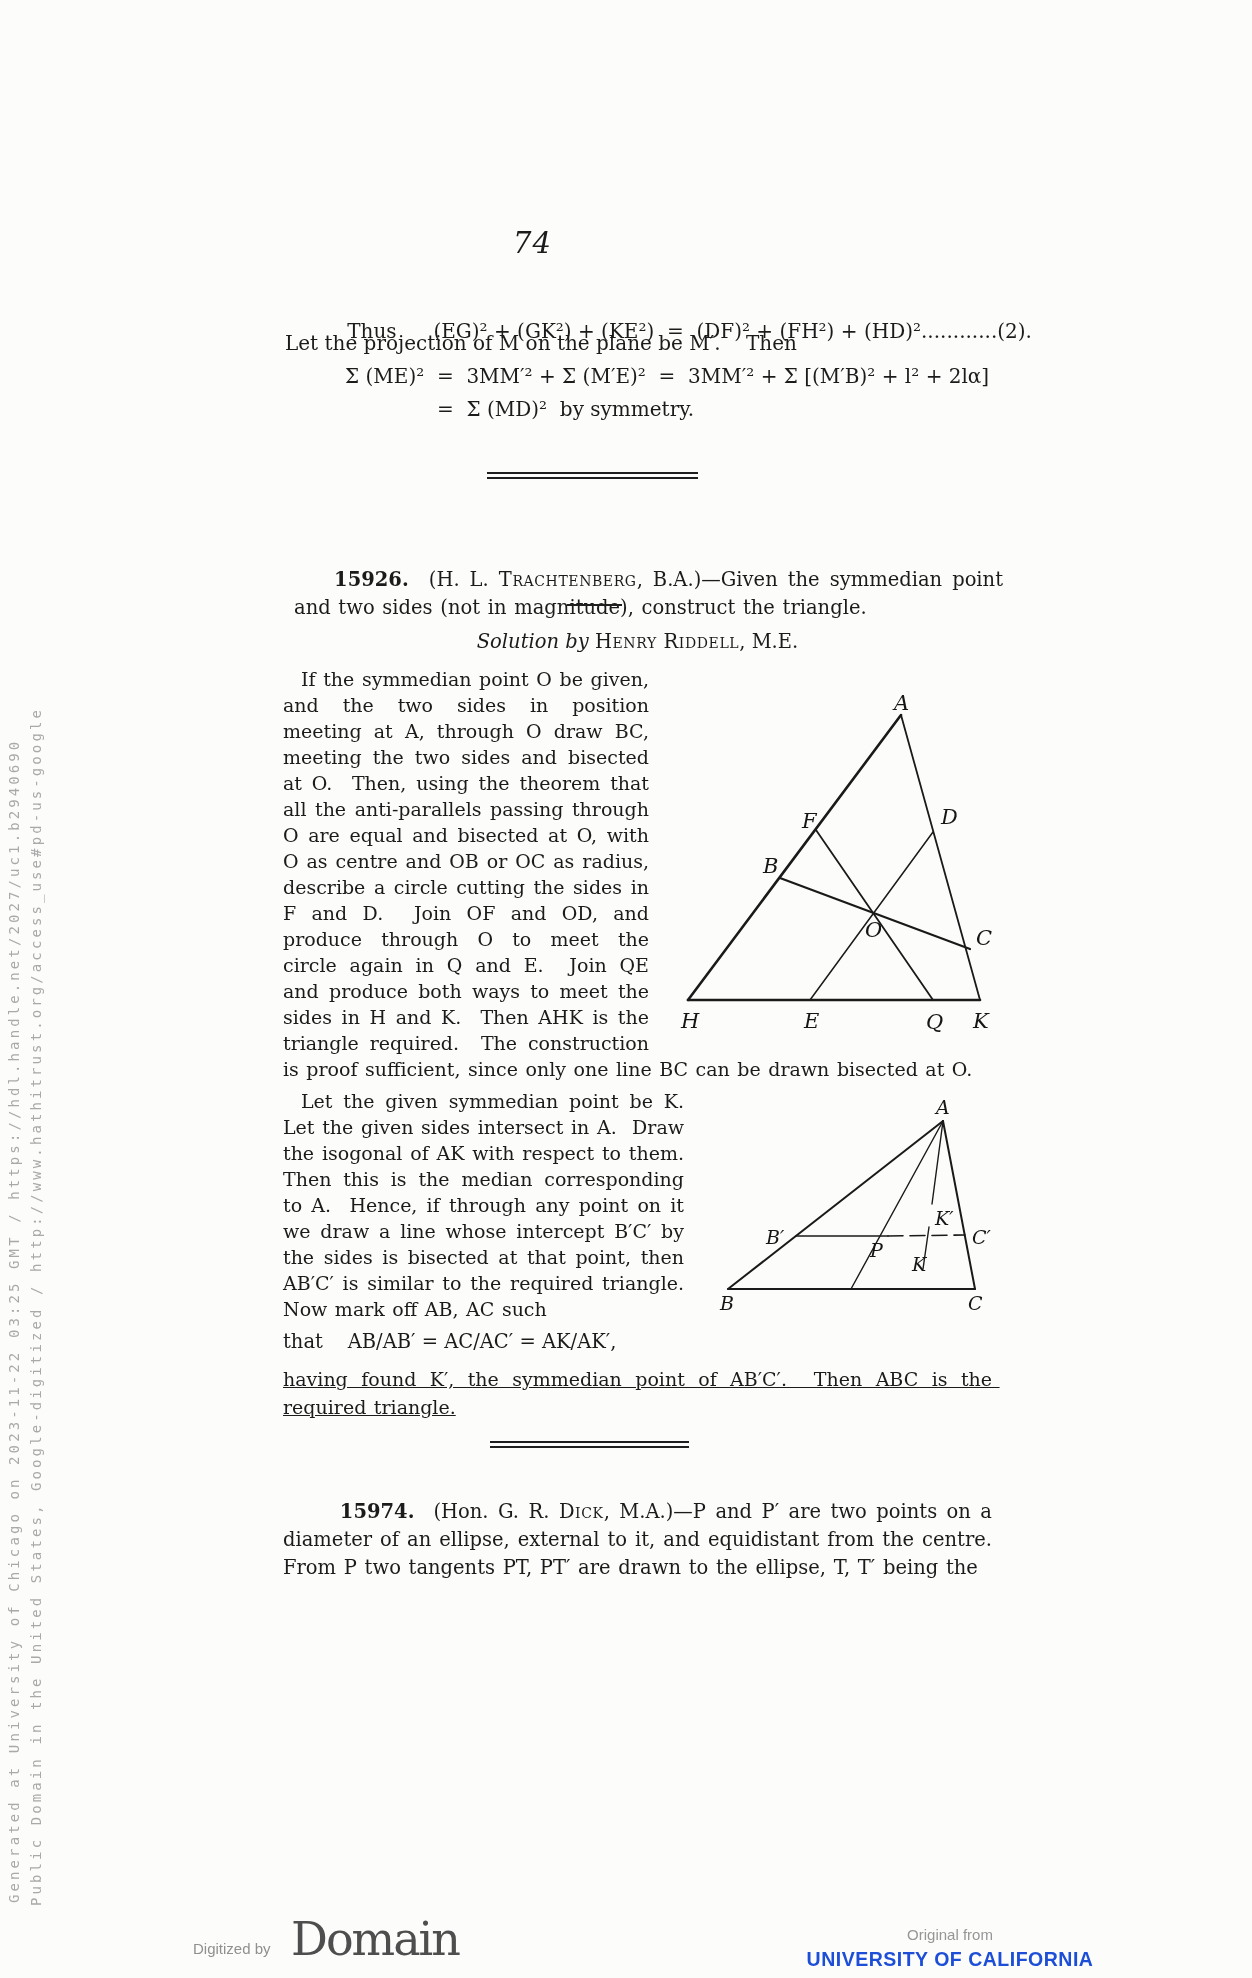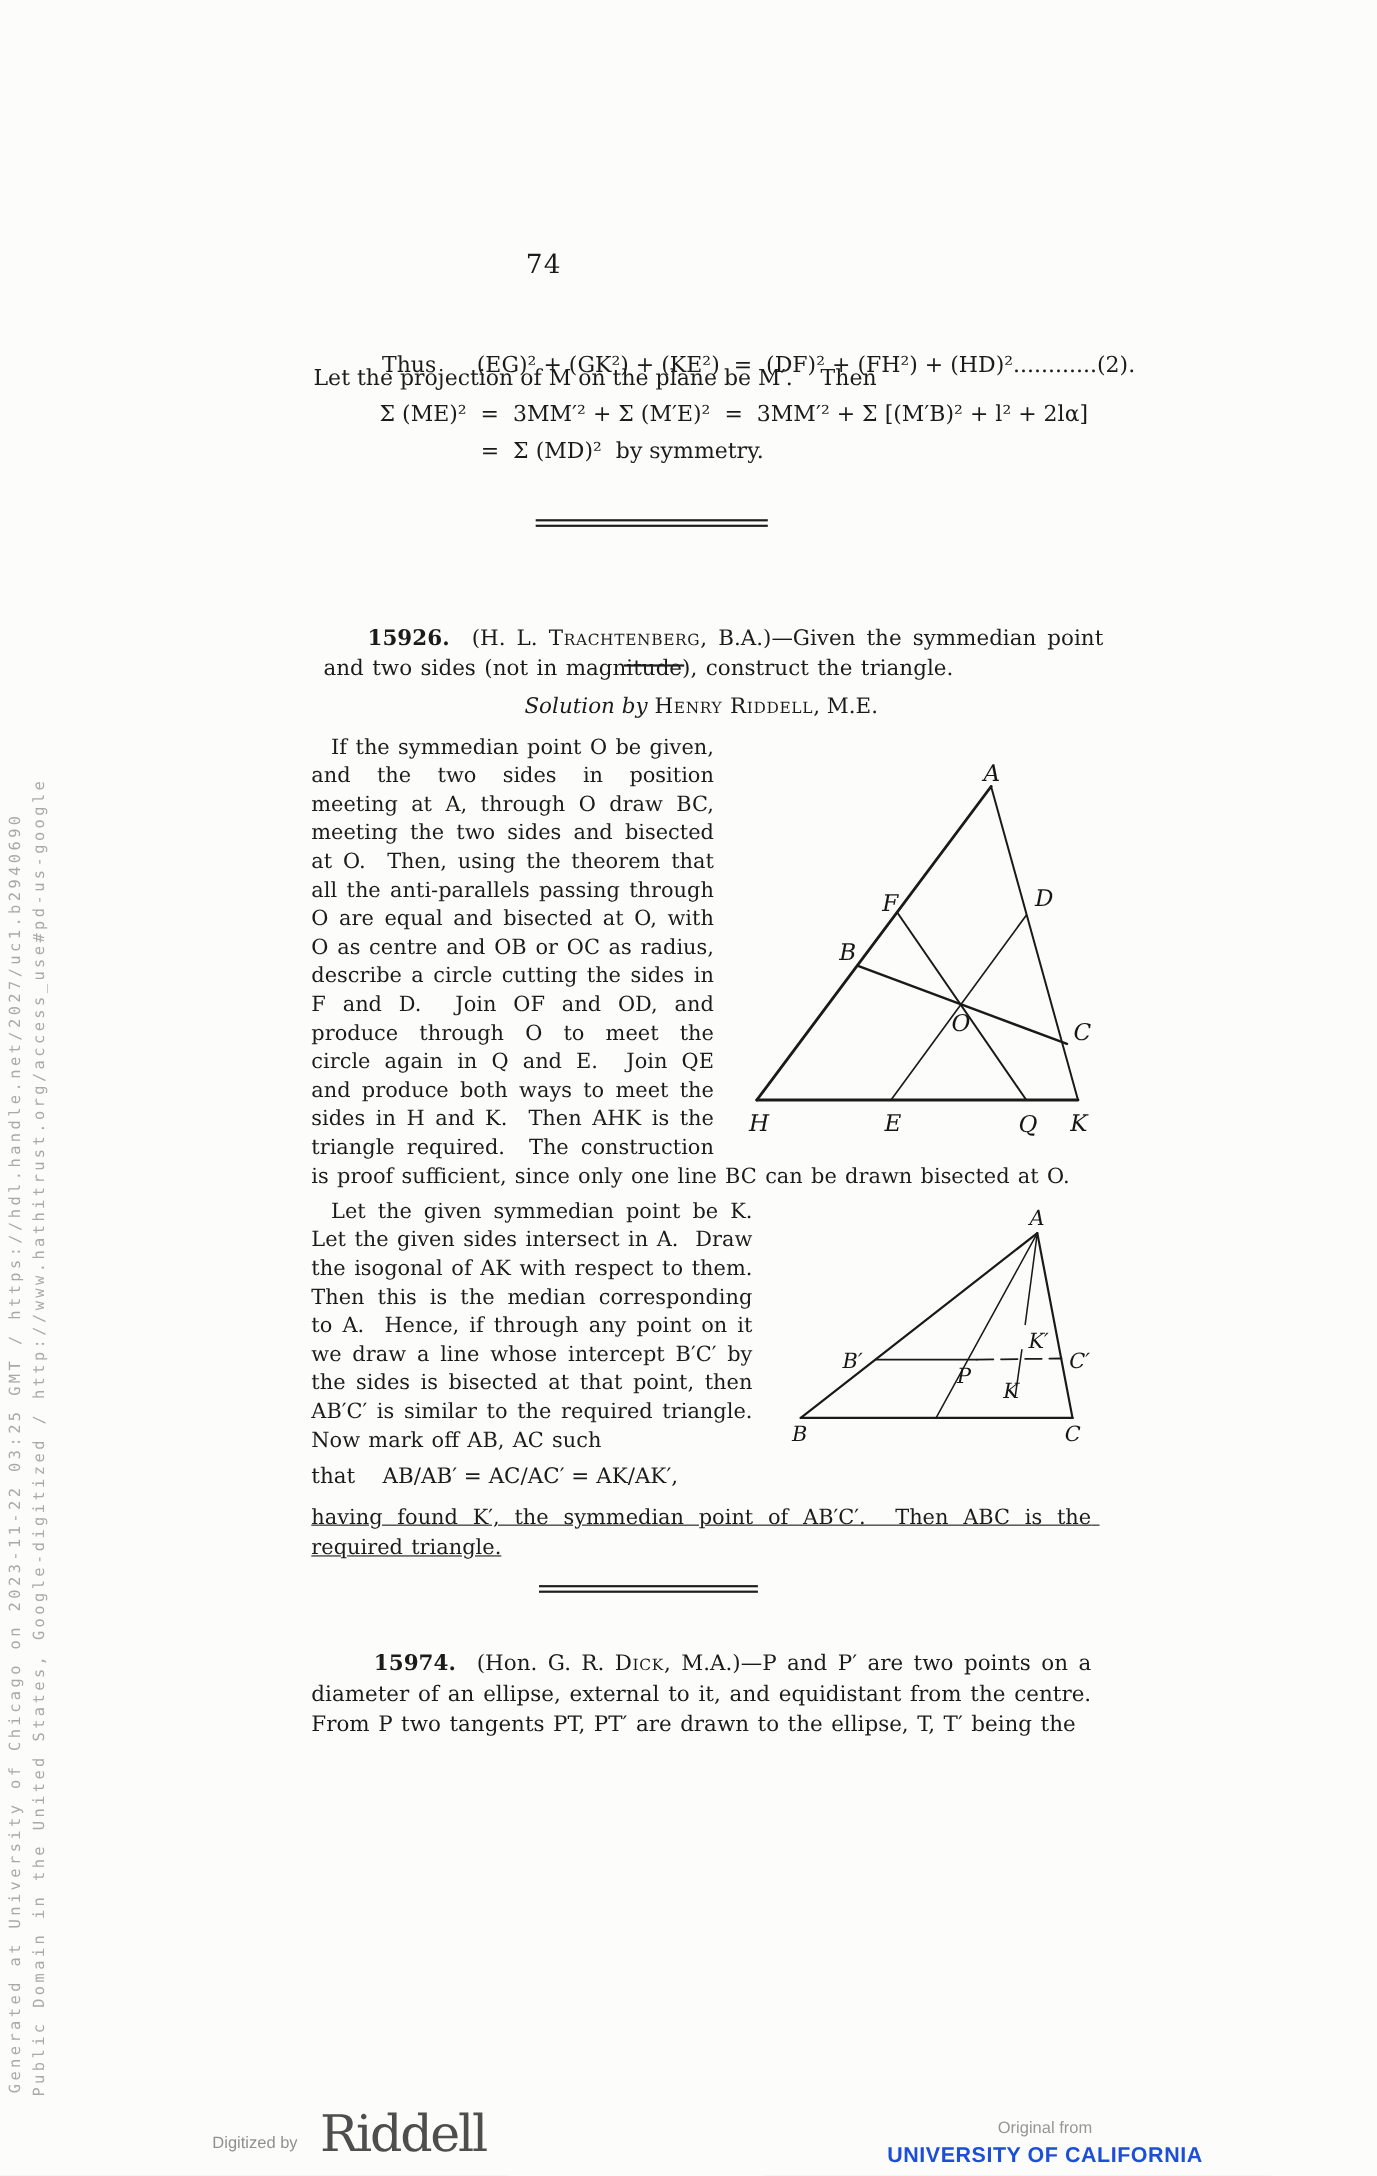--- a/index.html
+++ b/index.html
@@ -12,22 +12,22 @@
     font-family:"DejaVu Serif","Liberation Serif",serif;
   }
   .abs{position:absolute;}
   
   .sidebar-line{
     position:absolute; transform-origin:0 0; transform:rotate(-90deg);
     white-space:nowrap; font-family:"DejaVu Sans Mono","Liberation Mono",monospace;
     font-size:14px; letter-spacing:3.1px; color:var(--meta);
   }
   
-  .pagenum{left:478px; top:226px; width:74px; text-align:left;
-    font-size:24px; letter-spacing:1px;}
+  .pagenum{left:478px; top:226px; width:74px; text-align:right;
+    font-size:29px; letter-spacing:1px;font-style:italic;}
   
   .eq{font-size:20px; white-space:pre; color:var(--ink);}
   .eqlabel{display:inline-block; width:123px;text-align:center;}
   
   .double-rule{height:3px; border-top:2px solid #1f1f1f; border-bottom:2px solid #1f1f1f;}
   .short-rule{height:0; border-top:2px solid #1f1f1f;}
   
   .para{
     font-size:19px; line-height:26px; text-align:justify;
     white-space:pre-wrap; word-spacing:1.5px;
@@ -159,17 +159,17 @@
     <div class="para para3">having found K′, the symmedian point of AB′C′.  Then ABC is the required triangle.</div>
 
     <div class="double-rule divider2"></div>
 
     <div class="para header header2 indent">
       <span class="bnum">15974.</span><span>  (Hon. G. R. </span><span class="sc">Dick</span><span>, M.A.)—P and P′ are two points on a diameter of an ellipse, external to it, and equidistant from the centre.  From P two tangents PT, PT′ are drawn to the ellipse, T, T′ being the</span>
     </div>
   </div>
 
   <div class="abs digitized">Digitized by</div>
-  <div class="abs glogo">Riddell</div>
+  <div class="abs glogo">Domain</div>
   <div class="abs origfrom">Original from</div>
   <div class="abs university">UNIVERSITY OF CALIFORNIA</div>
 
 </div>
 
 </body></html>

